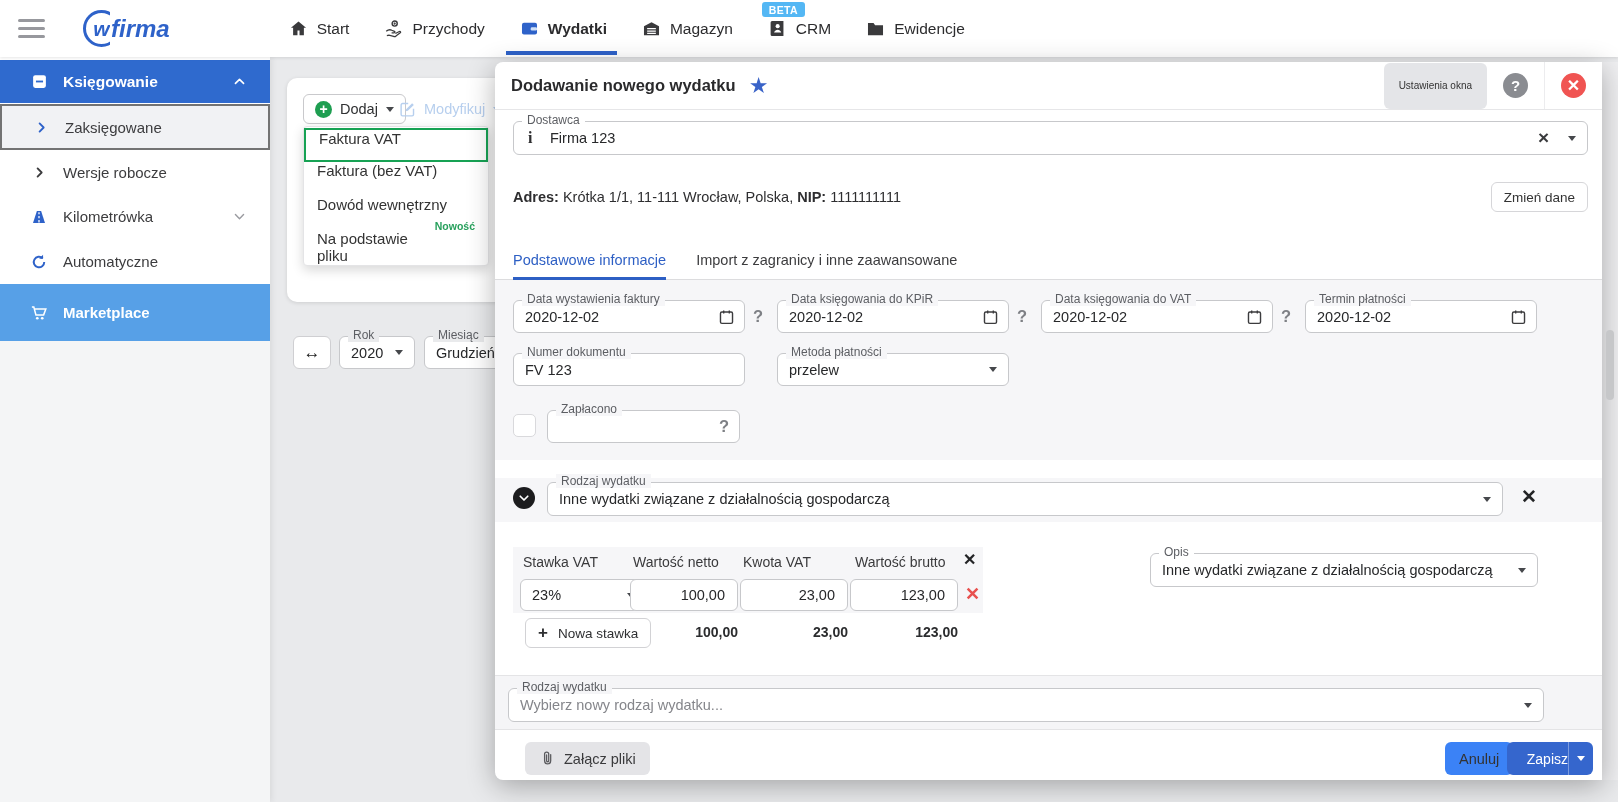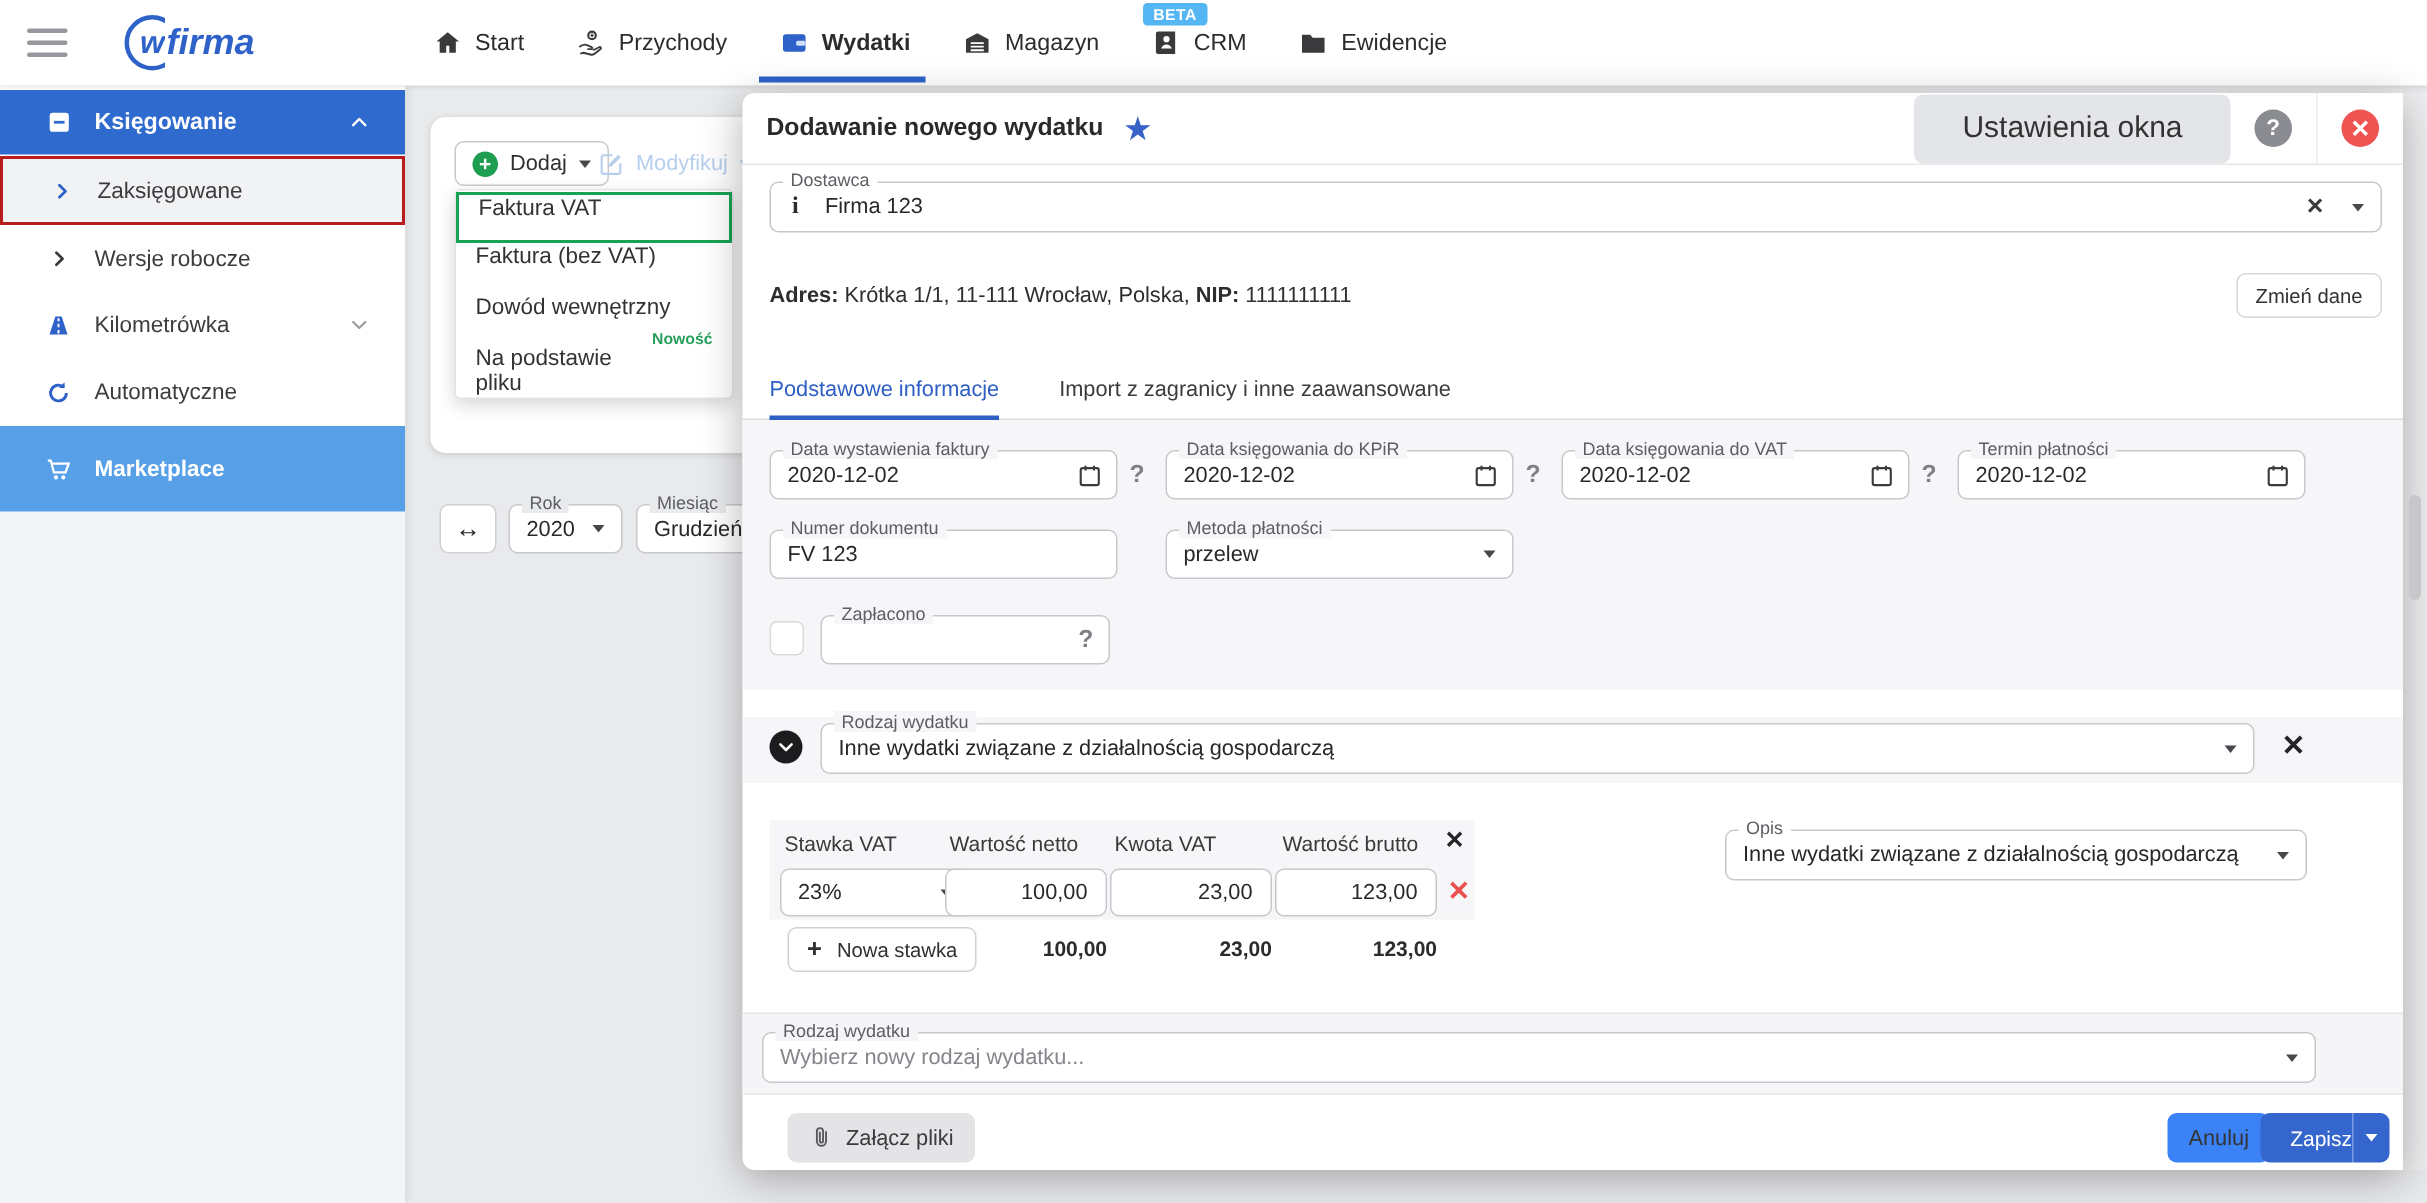--- a/index.html
+++ b/index.html
@@ -22,21 +22,21 @@
   .beta-badge{position:absolute;top:-17px;left:-6px;background:#54b7f4;color:#fff;font-size:10.5px;font-weight:bold;padding:1.5px 7px;border-radius:3px;letter-spacing:.3px}
 
   
   .sidebar{position:absolute;top:57px;left:0;width:270px;height:745px;background:#fff;box-shadow:2px 0 6px rgba(0,0,0,.07);z-index:4}
   .sb-filler{position:absolute;top:272px;left:0;right:0;bottom:0;background:#f4f5f6}
   .sb-row{position:absolute;left:0;right:0;display:flex;align-items:center;font-size:15px;color:#3c3c3e;cursor:pointer}
   .sb-header{top:3px;height:43px;background:#2f6ace;color:#fff;font-weight:bold;font-size:15.5px}
   .sb-icon{width:24px;margin-left:27px;margin-right:12px;display:flex;align-items:center;justify-content:center}
   .sb-chev{margin-left:auto;margin-right:24px;display:flex}
   .chev{width:13px;height:13px}
-  .sb-zaksiegowane{top:47px;height:46px;border:2px solid #b91c1c;background:#f1f2f4}
+  .sb-zaksiegowane{top:47px;height:46px;border:2px solid #737373;background:#f1f2f4}
   .sb-wersje{top:93px;height:44px}
   .sb-kilometrowka{top:137px;height:45px}
   .sb-automatyczne{top:182px;height:45px}
   .sb-marketplace{top:227px;height:57px;background:#57a0e7;color:#fff;font-weight:bold}
 
   
   .panel{position:absolute;left:287px;top:78px;width:226px;height:224px;background:#fff;border-radius:10px;box-shadow:0 1px 4px rgba(0,0,0,.12);z-index:1}
   .btn-dodaj{position:absolute;left:303px;top:94px;height:30px;display:flex;align-items:center;gap:8px;padding:0 11px;background:#fff;border:1px solid #c9c9cc;border-radius:6px;font-size:14.5px;color:#2f3032;z-index:3;cursor:pointer}
   .plus-circle{width:17px;height:17px;border-radius:50%;background:#1e9e51;color:#fff;display:flex;align-items:center;justify-content:center;font-size:14px;font-weight:bold;line-height:15px}
   .btn-modyfikuj{position:absolute;left:399px;top:94px;height:30px;display:flex;align-items:center;gap:8px;font-size:14.5px;color:#b7cfee;z-index:3;cursor:default}
@@ -61,30 +61,30 @@
   .fld.g3 label{background:#f5f5f7}
   .caret{width:0;height:0;border-left:4.5px solid transparent;border-right:4.5px solid transparent;border-top:5.5px solid #46484c;position:absolute;right:11px;top:50%;margin-top:-2.5px}
   .cal{position:absolute;right:9px;top:50%;transform:translateY(-50%);width:17px;height:17px}
   .q{position:absolute;font-size:16.5px;font-weight:bold;color:#7e8085;z-index:11}
 
   
   .modal{position:absolute;left:495px;top:62px;width:1107px;height:718px;background:#fff;border-radius:8px 0 0 8px;box-shadow:0 6px 28px rgba(0,0,0,.30);z-index:10}
   .m-head{position:absolute;top:0;left:0;right:0;height:48px;border-bottom:1px solid #e6e6e8;display:flex;align-items:center;padding:0 16px}
   .m-title{font-size:16.5px;font-weight:bold;color:#2a2a2c}
   .star{color:#3a63c8;font-size:22px;margin-left:13px;line-height:1}
-  .btn-settings{margin-left:auto;height:46px;padding:0 32px;background:#e4e5e8;border-radius:6px;font-size:20px;color:#333;display:flex;align-items:center;cursor:pointer}
+  .btn-settings{margin-left:auto;height:46px;padding:0 15px;background:#e4e5e8;border-radius:6px;font-size:10px;color:#333;display:flex;align-items:center;cursor:pointer}
   .circle-help{width:25px;height:25px;border-radius:50%;background:#8a8c91;color:#fff;font-size:15px;font-weight:bold;display:flex;align-items:center;justify-content:center;margin:0 16px;cursor:pointer}
   .head-div{width:1px;align-self:stretch;background:#ececee}
   .circle-close{width:25px;height:25px;border-radius:50%;background:#f05452;color:#fff;font-size:16px;display:flex;align-items:center;justify-content:center;margin-left:16px;font-weight:bold;cursor:pointer}
   .fld-supplier{left:18px;top:59px;width:1075px;height:34px}
   .info-i{position:absolute;left:14px;top:50%;transform:translateY(-50%);font-family:"Liberation Serif",serif;font-weight:bold;font-size:16px;color:#2e2e30}
   .sup-x{position:absolute;right:38px;top:50%;transform:translateY(-50%);font-size:19px;font-weight:bold;color:#3a3b3d;cursor:pointer}
   .addr{position:absolute;left:18px;top:120px;height:30px;display:flex;align-items:center;font-size:14.5px;color:#2e2e30;gap:4px}
   .btn-zmien{position:absolute;right:14px;top:120px;height:30px;padding:0 12px;border:1px solid #d6d6d9;border-radius:6px;background:#fff;font-size:13.5px;color:#333;display:flex;align-items:center;cursor:pointer}
-  .tabs{position:absolute;top:178px;left:0;right:0;height:40px;border-bottom:1px solid #dcdcde;display:flex;padding-left:18px;gap:40px}
+  .tabs{position:absolute;top:178px;left:0;right:0;height:40px;border-bottom:1px solid #dcdcde;display:flex;padding-left:18px;gap:30px}
   .tab{display:flex;align-items:center;font-size:14.5px;color:#3c3c3e;position:relative;cursor:pointer}
   .tab.active{color:#2d5fc4}
   .tab.active::after{content:"";position:absolute;left:0;right:0;bottom:-1px;height:3px;background:#2d5fc4}
   .band1{position:absolute;top:218px;left:0;right:0;height:180px;background:#f6f6f8}
   .band2{position:absolute;top:416px;left:0;right:0;height:44px;background:#f6f6f8}
   .band3{position:absolute;top:614px;left:0;right:0;height:53px;background:#f5f5f7}
   .div-line{position:absolute;left:0;right:0;height:1px;background:#e4e4e6}
   .cb{position:absolute;left:18px;top:352px;width:23px;height:23px;border:1px solid #d9d9dc;border-radius:5px;background:#fff;cursor:pointer}
   .toggle-circle{position:absolute;left:18px;top:425px;width:22px;height:22px;border-radius:50%;background:#1c1c1e;display:flex;align-items:center;justify-content:center;cursor:pointer}
   .toggle-circle svg{width:12px;height:12px;transform:rotate(90deg)}

